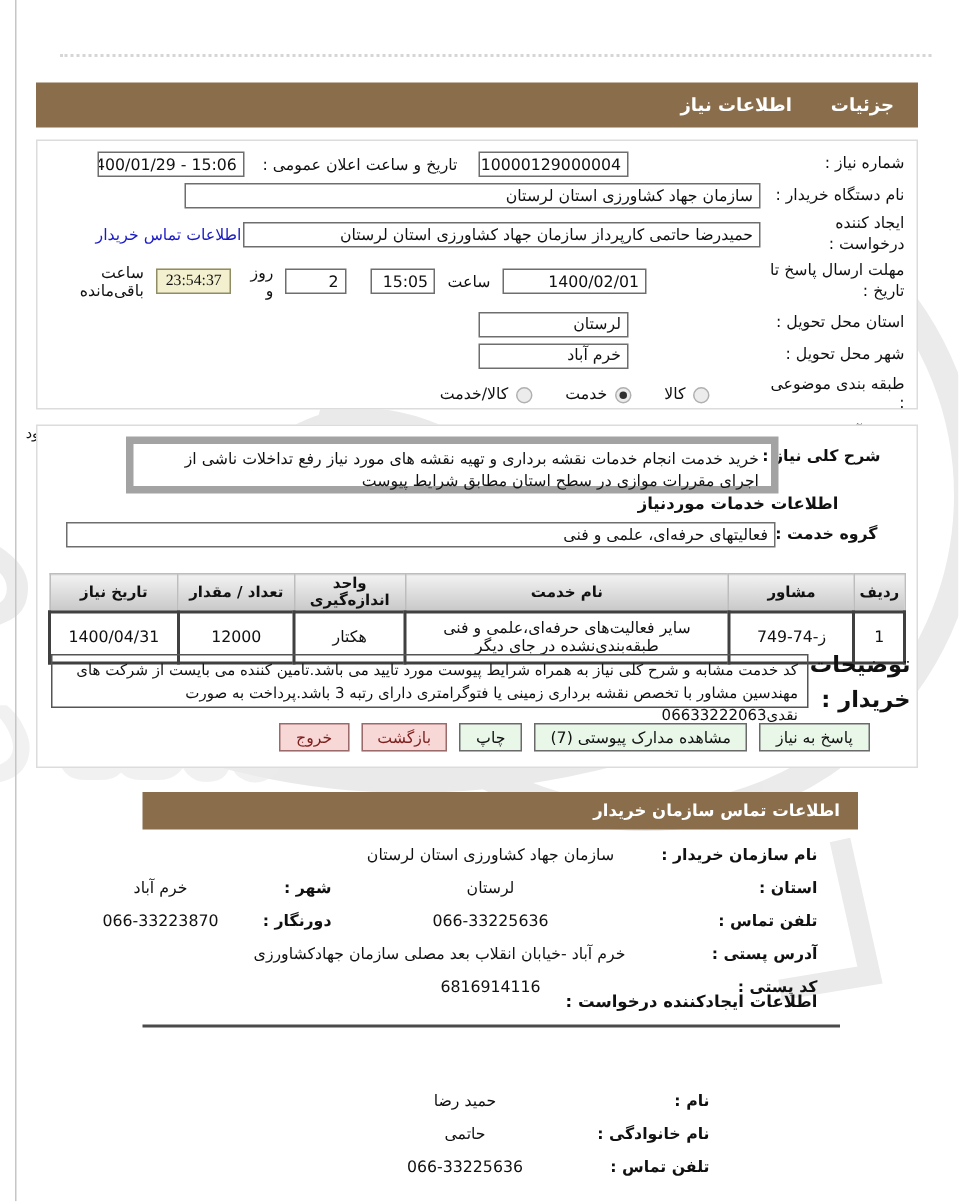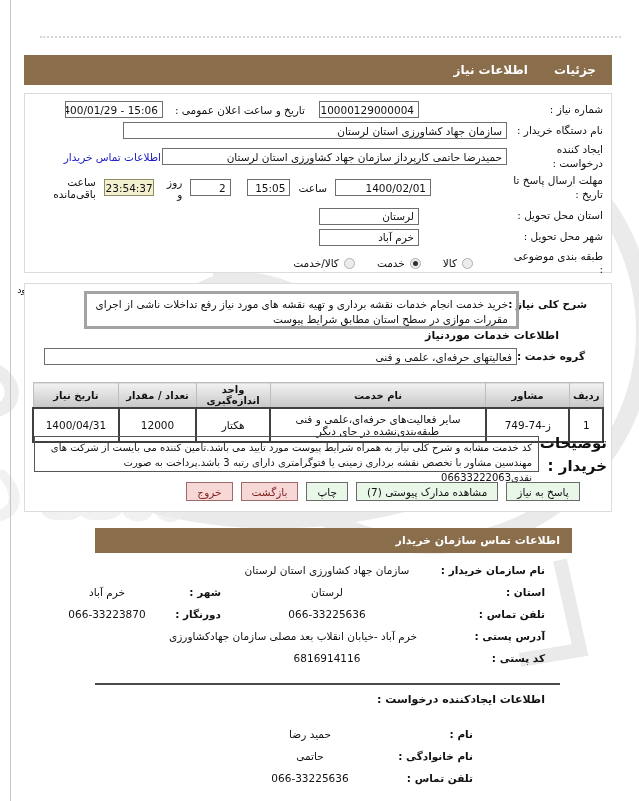--- a/index.html
+++ b/index.html
@@ -27,35 +27,35 @@
   .num { direction:ltr; justify-content:flex-end; }
   .w-need { width:100px; margin-right:88px; }
   .w-ann  { width:98px;  margin-right:12px; }
   .w-wide { width:384px; }
   .w-creator { width:345px; }
   .w-date { width:112px; margin-right:76px; }
   .w-time { width:50px; margin-right:8px; }
   .w-days { width:46px; margin-right:16px; }
   .w-small { width:100px; margin-right:88px; }
   .timer { width:58px; margin-right:8px; background:#f3f0cf; border:1px solid #8f8c66;
-           justify-content:center; direction:ltr; }
+           justify-content:center; direction:ltr;font-family:Liberation Serif, serif; }
   .mr8 { margin-right:8px; } .mr14 { margin-right:14px; }
   .link { color:#1a1ac4; margin-right:1px; font-size:10.5px; cursor:pointer; }
 
   .radio { width:11px; height:11px; border-radius:50%; background:#ececec; border:1px solid #b0b0b0;
            display:inline-flex; align-items:center; justify-content:center; flex:none; }
   .radio.checked::after { content:""; width:5px; height:5px; border-radius:50%; background:#2f2f2f; }
   .cbox { width:11px; height:11px; background:#ececec; border:1px solid #b0b0b0; flex:none; }
   .opt { display:flex; align-items:center; gap:5px; }
   .g1 { margin-right:34px; } .g2 { margin-right:22px; }
   .cbtxt { font-size:9.5px; margin-right:6px; white-space:nowrap; }
 
   .b2abs { position:absolute; font-size:10.5px; }
   .bold { font-weight:bold; }
-  .descbox { position:absolute; top:7px; right:92px; width:435px; height:38px; border:3px solid #a3a3a3;
+  .descbox { position:absolute; top:7px; right:92px; width:435px; height:38px; border:5px solid #a3a3a3;
              font-size:10.5px; padding:3px 8px; text-align:right; line-height:1.45; }
   .groupinp { position:absolute; top:64px; right:94px; width:473px; }
 
   table.svc { position:absolute; top:98px; right:7px; width:572px; border-collapse:collapse; font-size:10.5px; }
   table.svc th { background:linear-gradient(#f2f2f2,#c8c8c8); font-weight:bold; font-size:10px;
                  border:1px solid #bdbdbd; height:22px; padding:1px 3px; }
   table.svc td { border:2px solid #404040; text-align:center; padding:2px 3px; height:34px; background:#fff; }
   .ltrcell { direction:ltr; }
 
   .noteslab { position:absolute; top:148px; right:4px; width:66px; font-weight:bold; font-size:15px; line-height:1.5; }
@@ -247,21 +247,21 @@
       <span class="clab">آدرس پستی :</span>
       <span class="cval" style="width:280px;">خرم آباد -خیابان انقلاب بعد مصلی سازمان جهادکشاورزی</span>
     </div>
     <div class="crow" style="top:650px;">
       <span class="clab">کد پستی :</span>
       <span class="cval numv">6816914116</span>
     </div>
 
     <div class="divider"></div>
 
-    <div class="crow" style="top:692px; font-weight:bold; font-size:11px;">
+    <div class="crow" style="top:660px; font-weight:bold; font-size:11px;">
       <span>اطلاعات ایجادکننده درخواست :</span>
     </div>
     <div class="crow2" style="top:726px;">
       <span class="clab3">نام :</span>
       <span class="cval3">حمید رضا</span>
     </div>
     <div class="crow2" style="top:748px;">
       <span class="clab3">نام خانوادگی :</span>
       <span class="cval3">حاتمی</span>
     </div>

